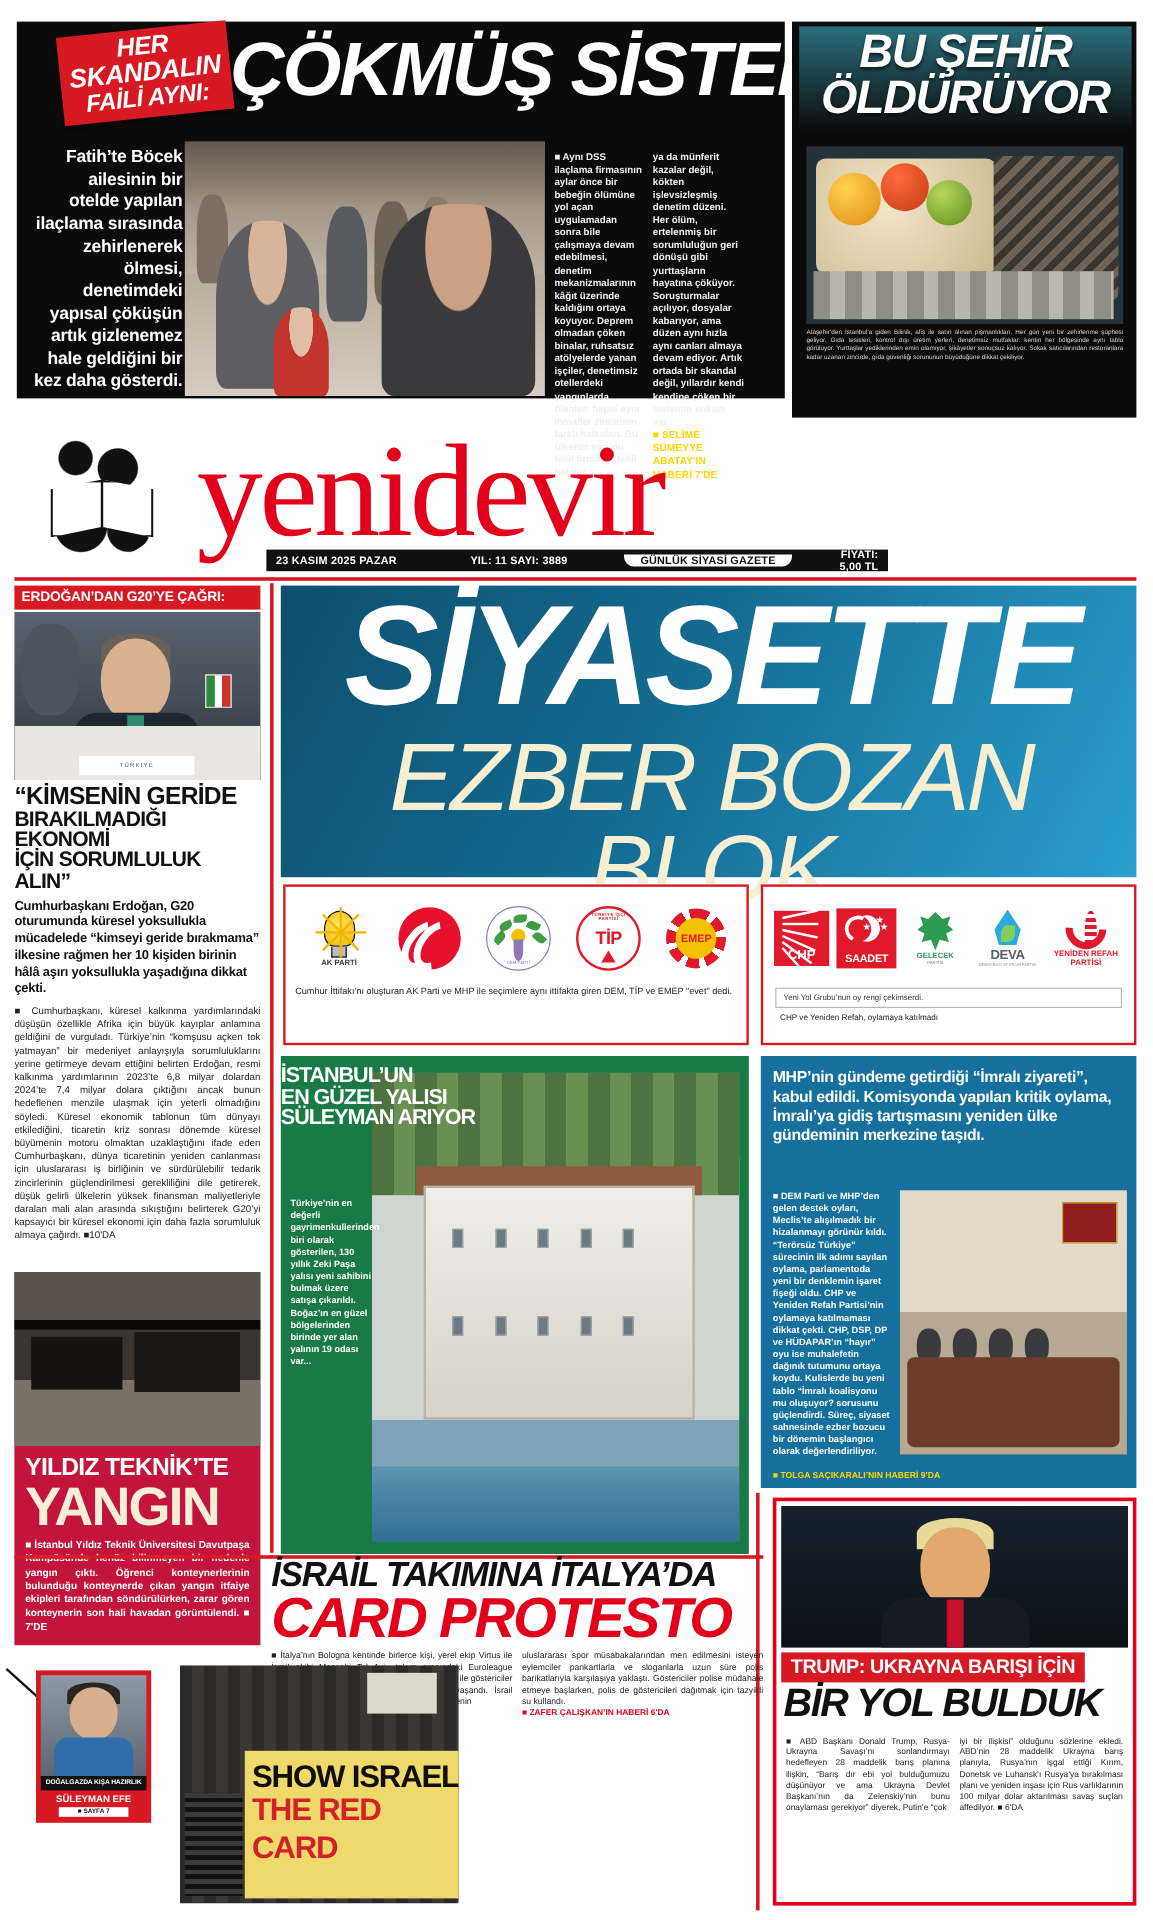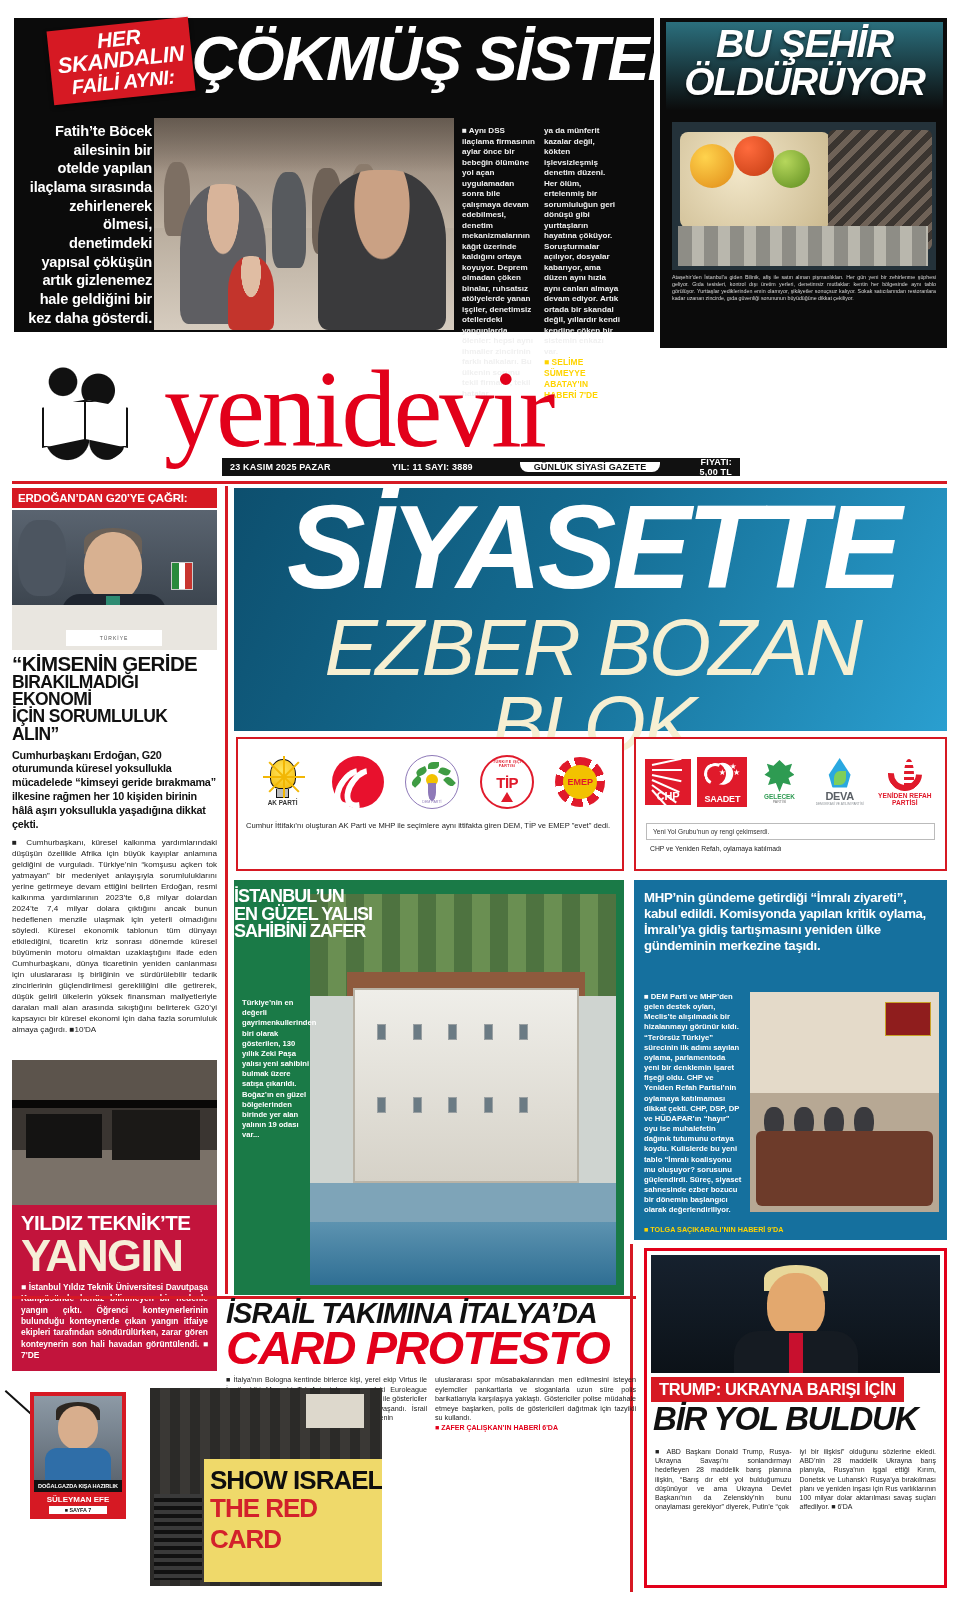--- a/index.html
+++ b/index.html
@@ -630,21 +630,21 @@
           <span class="win" style="left:26%;top:56%"></span>
         <span class="win" style="left:42%;top:56%"></span>
           <span class="win" style="left:58%;top:56%"></span>
         <span class="win" style="left:74%;top:56%"></span>
       </div>
       <div class="water"></div>
     </div>
     <div class="head">
       <div>İSTANBUL’UN</div>
       <div>EN GÜZEL YALISI</div>
-      <div>SAHİBİNİ ZAFER</div>
+      <div>SÜLEYMAN ARIYOR</div>
     </div>
     <div class="body">Türkiye’nin en değerli gayrimenkullerinden biri olarak gösterilen, 130 yıllık Zeki Paşa yalısı yeni sahibini bulmak üzere satışa çıkarıldı. Boğaz’ın en güzel bölgelerinden birinde yer alan yalının 19 odası var...</div>
   </div>
 
   <div class="mhpblock">
     <div class="lead">MHP’nin gündeme getirdiği “İmralı ziyareti”, kabul edildi. Komisyonda yapılan kritik oylama, İmralı’ya gidiş tartışmasını yeniden ülke gündeminin merkezine taşıdı.</div>
     <div class="body">■ DEM Parti ve MHP’den gelen destek oyları, Meclis’te alışılmadık bir hizalanmayı görünür kıldı. “Terörsüz Türkiye” sürecinin ilk adımı sayılan oylama, parlamentoda yeni bir denklemin işaret fişeği oldu. CHP ve Yeniden Refah Partisi’nin oylamaya katılmaması dikkat çekti. CHP, DSP, DP ve HÜDAPAR’ın “hayır” oyu ise muhalefetin dağınık tutumunu ortaya koydu. Kulislerde bu yeni tablo “İmralı koalisyonu mu oluşuyor? sorusunu güçlendirdi. Süreç, siyaset sahnesinde ezber bozucu bir dönemin başlangıcı olarak değerlendiriliyor.</div>
     <div class="photo">
       <div class="wall"></div>
       <div class="flagpanel"></div>

